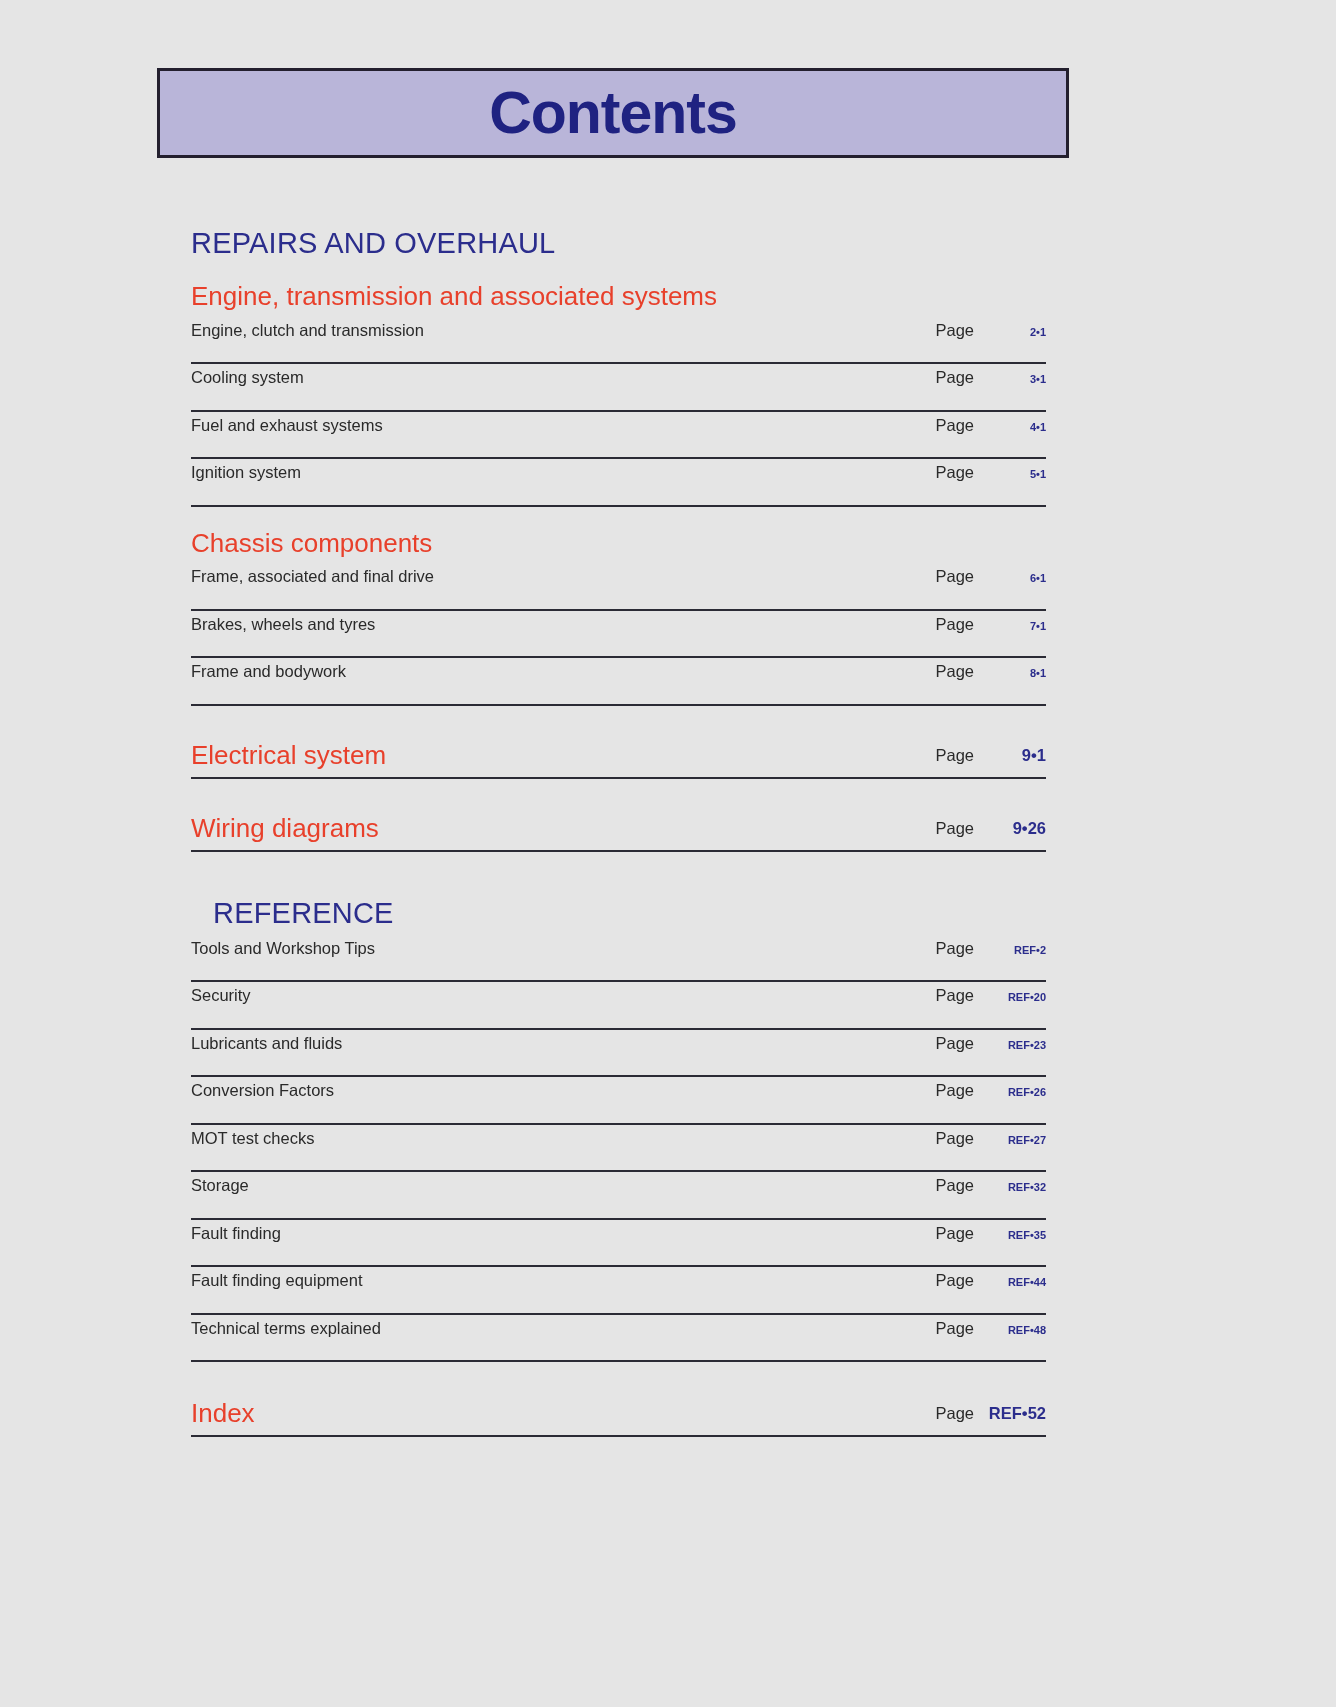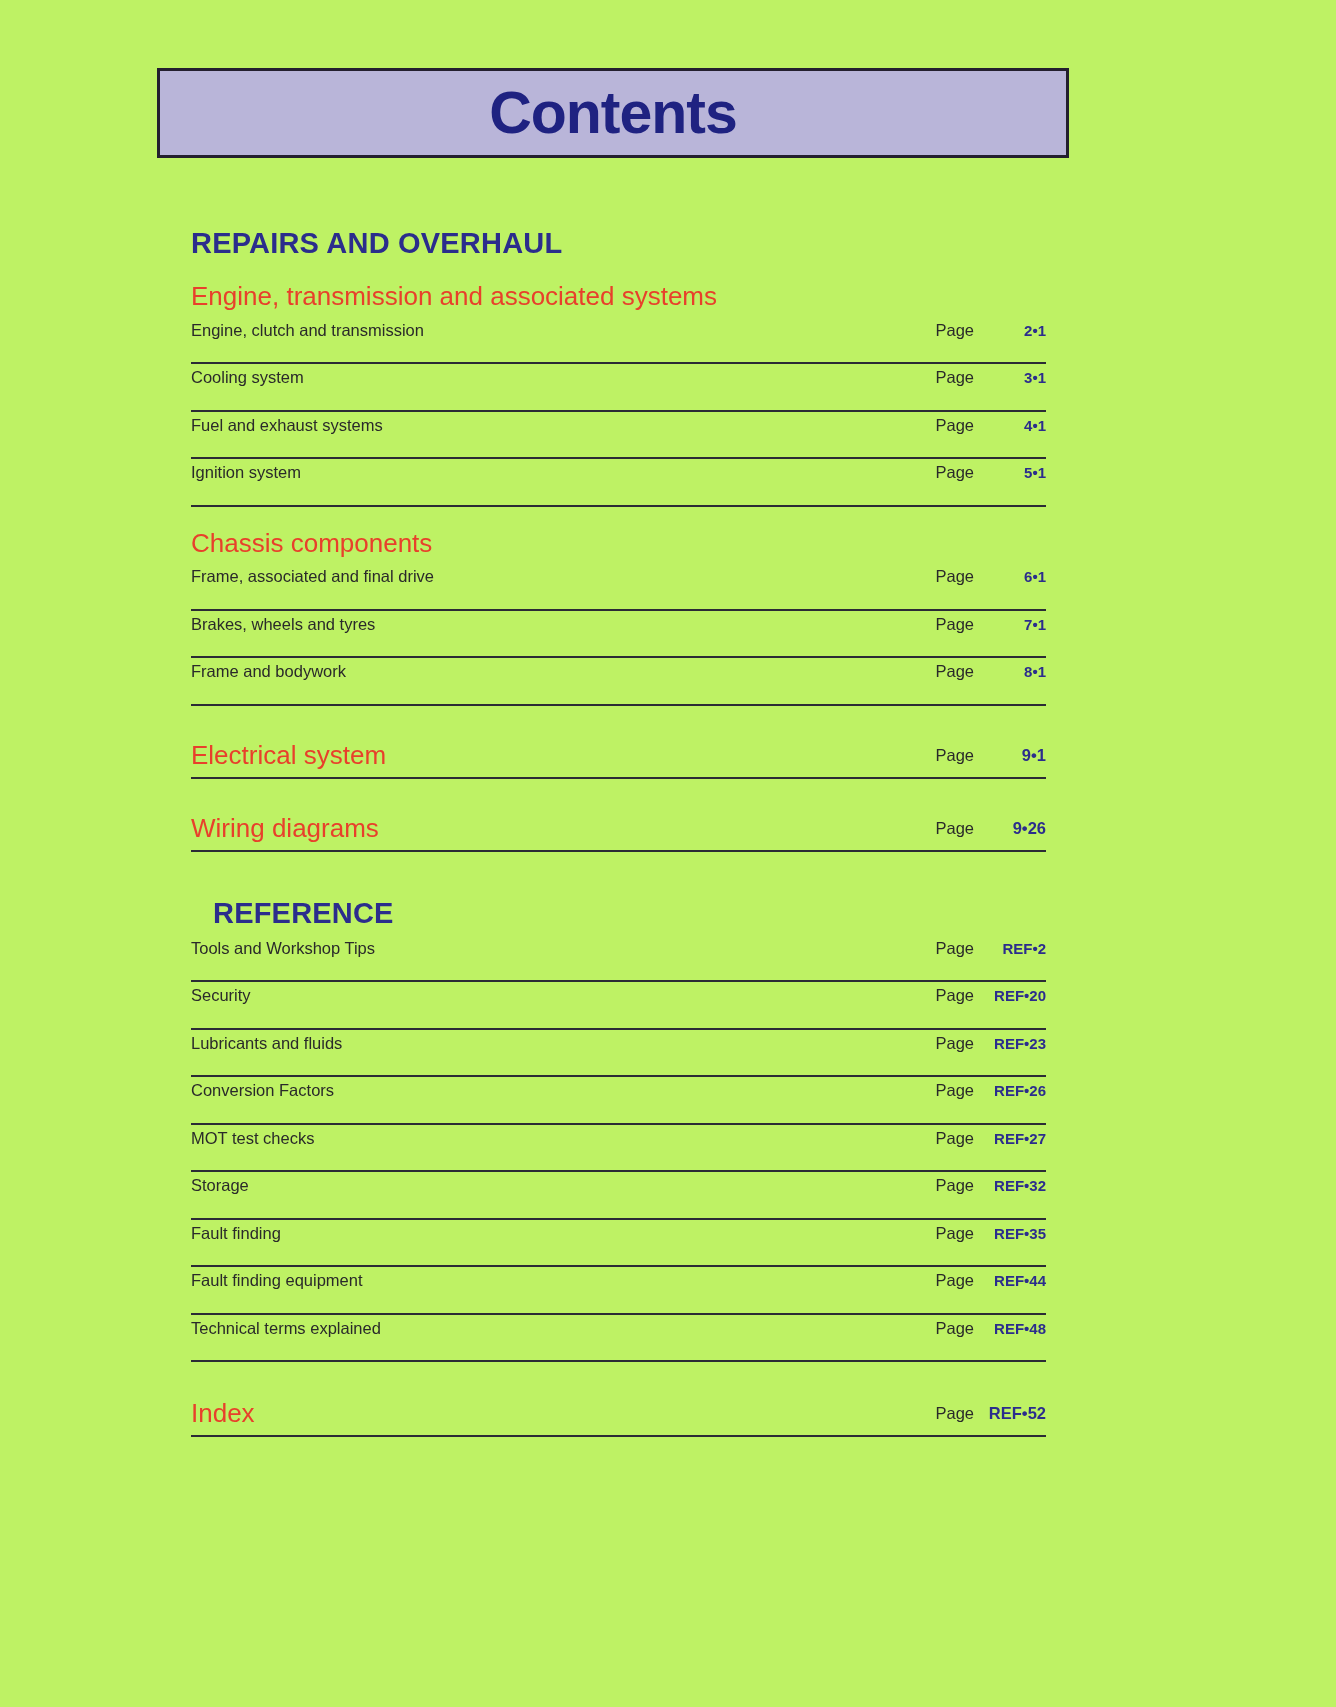--- a/index.html
+++ b/index.html
@@ -11,21 +11,21 @@
     width: 1336px;
     height: 1707px;
     font-family: "Liberation Sans", sans-serif;
     position: relative;
     overflow: hidden;
   }
 
   .page {
     position: absolute;
     inset: 0;
-    background: #bef264;
+    background: #e5e5e5;
   }
 
   
   .header-band {
     position: absolute;
     left: 157px;
     top: 68px;
     width: 912px;
     height: 90px;
     background: #b9b5d9;
@@ -48,21 +48,21 @@
   .content {
     position: absolute;
     left: 191px;
     top: 228px;
     width: 855px;
   }
 
   
   .major-heading {
     font-size: 29px;
-    font-weight: bold;
+    font-weight: normal;
     color: #2b2d8c;
     letter-spacing: 0.2px;
     margin: 0;
     padding: 0;
     line-height: 1.1;
   }
   .major-heading.first { margin-top: 0; }
   .major-heading.reference-gap { margin-top: 46px; margin-left: 22px; }
 
   
@@ -98,21 +98,21 @@
     flex: 0 0 auto;
     font-size: 16.5px;
     color: #2a2a2a;
     text-align: center;
     line-height: 1.3;
   }
   .row-pagenum {
     flex: 0 0 auto;
     width: 72px;
     text-align: right;
-    font-size: 15px;
+    font-size: 11px;
     font-weight: bold;
     color: #2b2d8c;
     line-height: 1.3;
   }
 
   
   .row.heading-row {
     align-items: baseline;
     padding-top: 0;
     padding-bottom: 6px;

